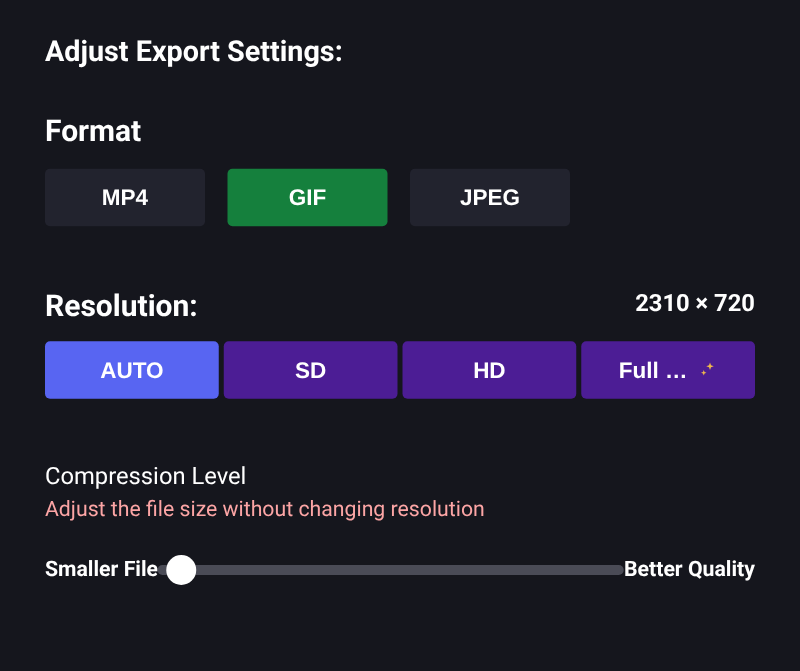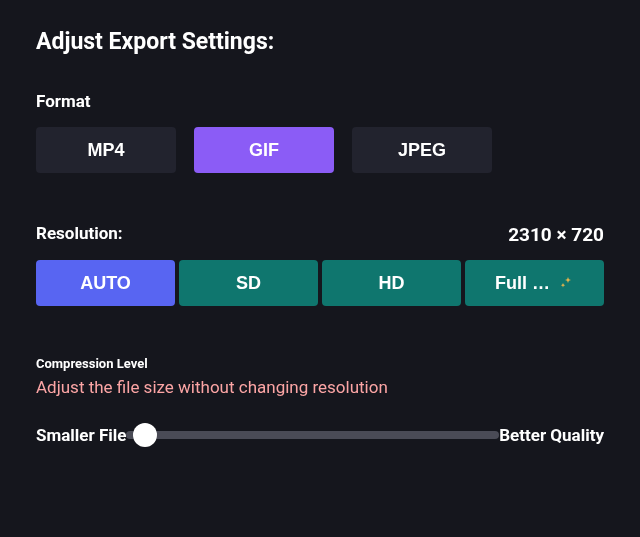--- a/index.html
+++ b/index.html
@@ -11,85 +11,85 @@
       color: #ffffff;
       padding: 28px 36px;
       overflow: hidden;
     }
     .title {
       font-size: 23px;
       font-weight: 700;
       margin-bottom: 36px;
     }
     .section-label {
-      font-size: 17px;
+      font-size: 24px;
       font-weight: 700;
       margin-bottom: 16px;
     }
     .format-row {
       display: flex;
       gap: 18px;
       margin-bottom: 50px;
     }
     .format-btn {
-      width: 140px;
+      width: 128px;
       height: 46px;
       background: #22232e;
       border: none;
       border-radius: 4px;
       color: #ffffff;
       font-size: 18px;
       font-weight: 700;
       cursor: pointer;
       display: flex;
       align-items: center;
       justify-content: center;
     }
     .format-btn.active {
-      background: #8b5cf6;
+      background: #15803d;
     }
     .res-header {
       display: flex;
       justify-content: space-between;
       align-items: flex-start;
       margin-bottom: 14px;
     }
     .res-value {
       font-size: 19px;
       font-weight: 700;
     }
     .res-row {
       display: flex;
       gap: 4px;
       margin-bottom: 50px;
     }
     .res-btn {
       flex: 1;
       height: 46px;
-      background: #0f766e;
+      background: #4c1d95;
       border: none;
       border-radius: 4px;
       color: #ffffff;
       font-size: 18px;
       font-weight: 700;
       cursor: pointer;
       display: flex;
       align-items: center;
       justify-content: center;
       gap: 8px;
     }
     .res-btn.active {
       background: #5865f2;
     }
     .sparkle-icon {
       display: inline-flex;
     }
     .compression-label {
-      font-size: 13px;
-      font-weight: 700;
+      font-size: 19px;
+      font-weight: 400;
       margin-bottom: 6px;
     }
     .compression-hint {
       font-size: 17px;
       color: #fca5a5;
       margin-bottom: 26px;
     }
     .slider-row {
       display: flex;
       align-items: center;

